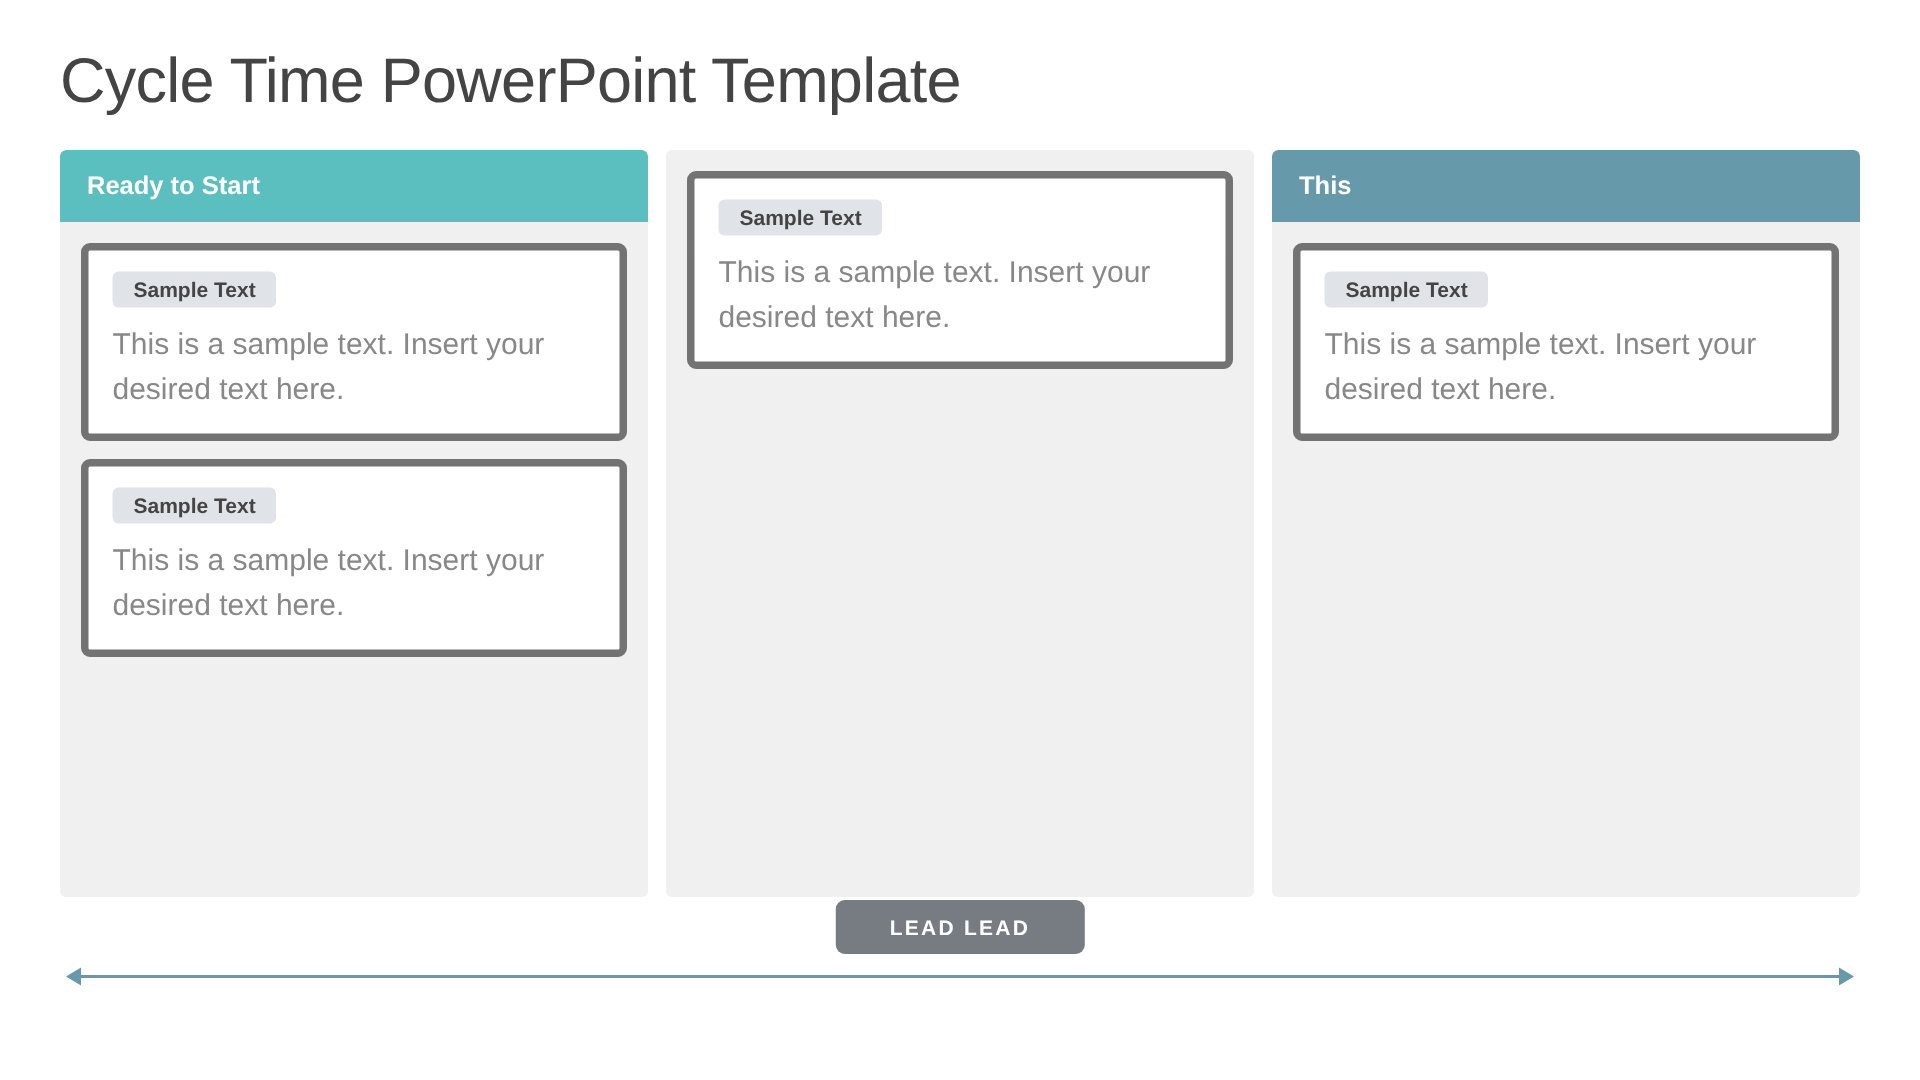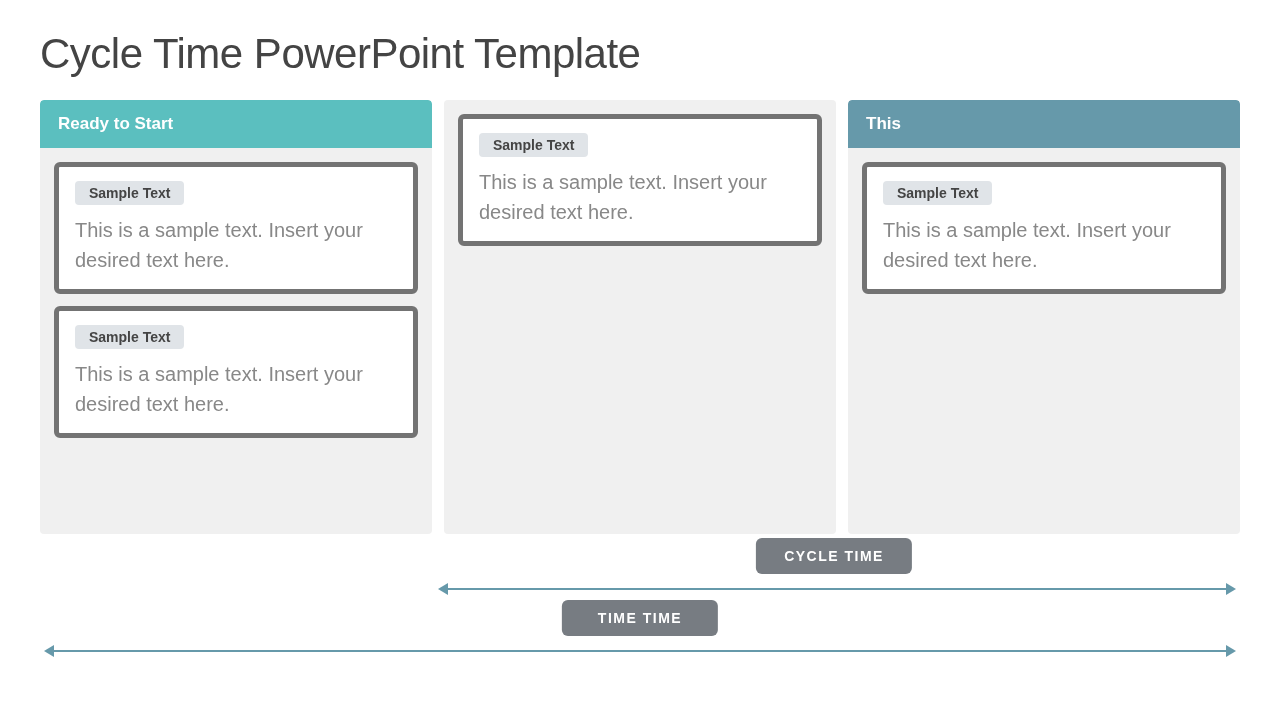--- a/index.html
+++ b/index.html
@@ -223,23 +223,19 @@
       <div class="column-body">
         <div class="card">
           <div class="card-title-tag">Sample Text</div>
           <div class="card-text">This is a sample text. Insert your desired text here.</div>
         </div>
       </div>
     </div>
 
   </div>
 
-  <div class="arrow-section">
-    <button class="cycle-time-btn">CYCLE TIME</button>
-    <div class="cycle-arrow"></div>
-  </div>
 
   <div class="lead-time-section">
-    <button class="lead-time-btn">TIME TIME</button>
+    <button class="lead-time-btn">LEAD LEAD</button>
     <div class="lead-arrow"></div>
   </div>
 
 </div>
 
 </body></html>

